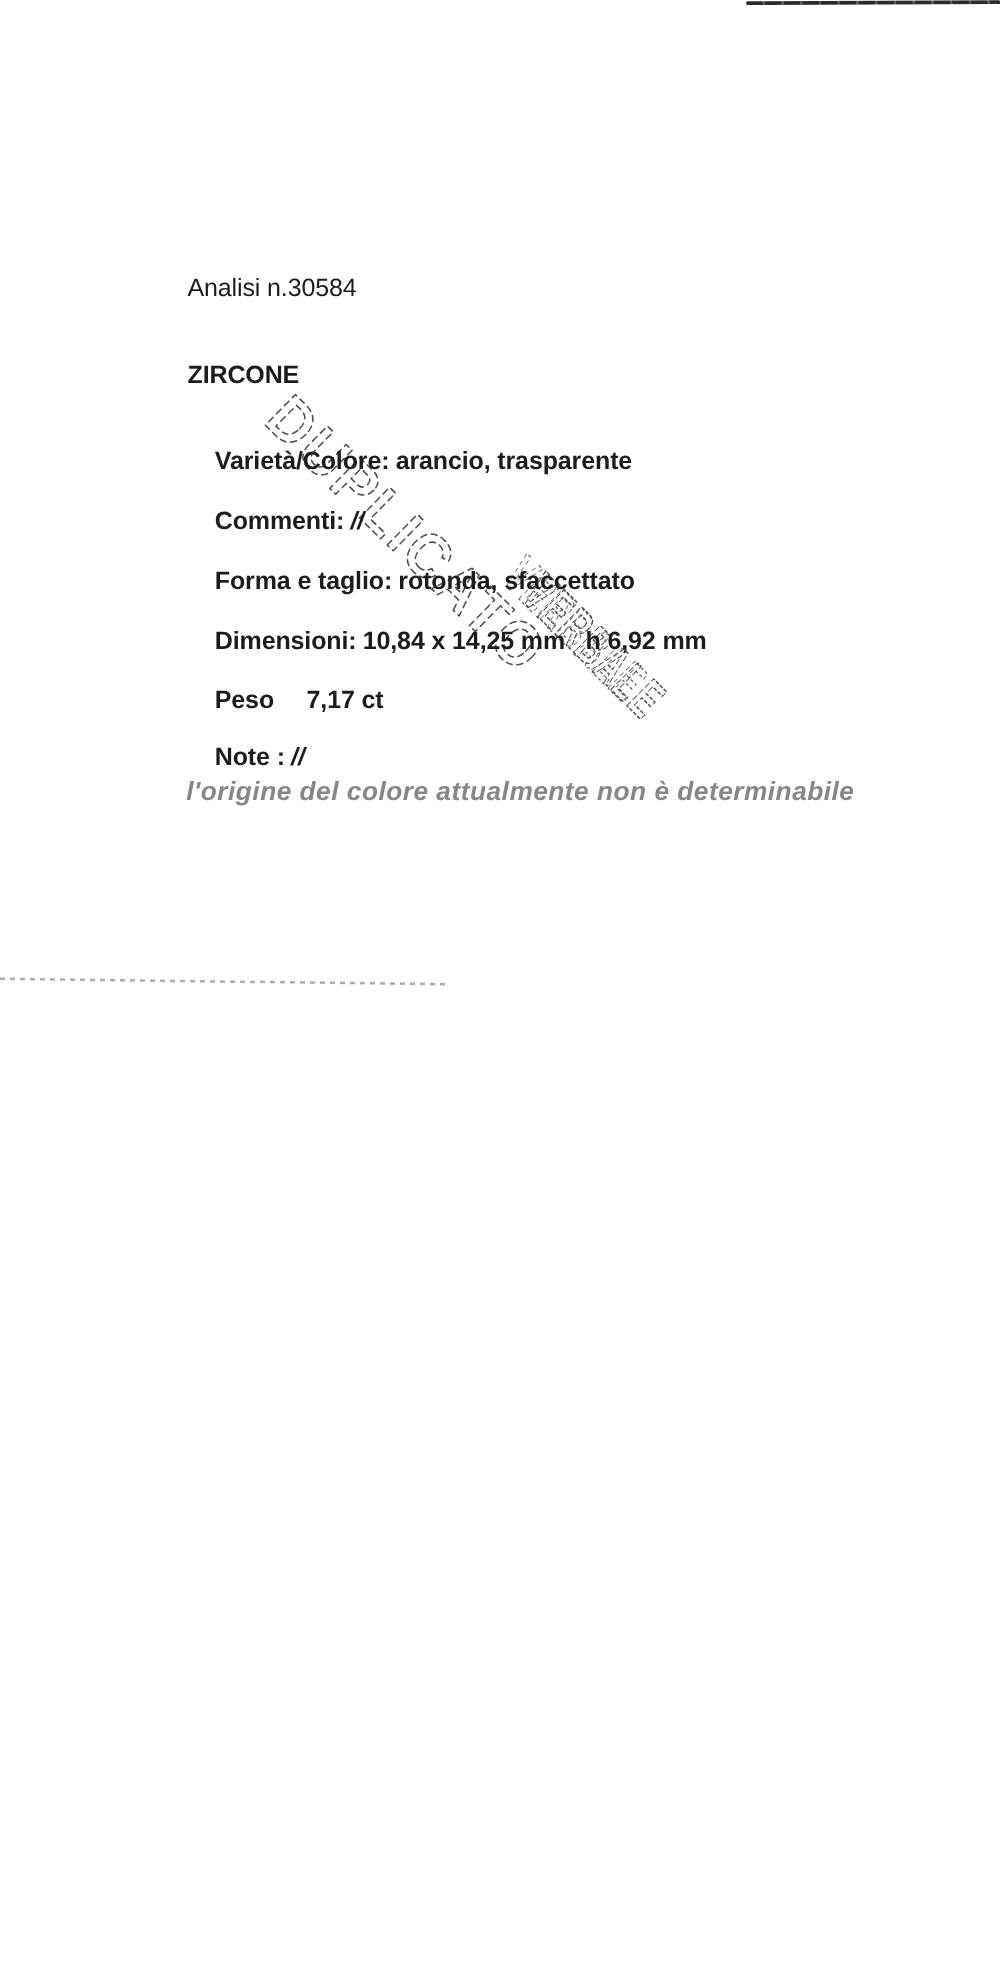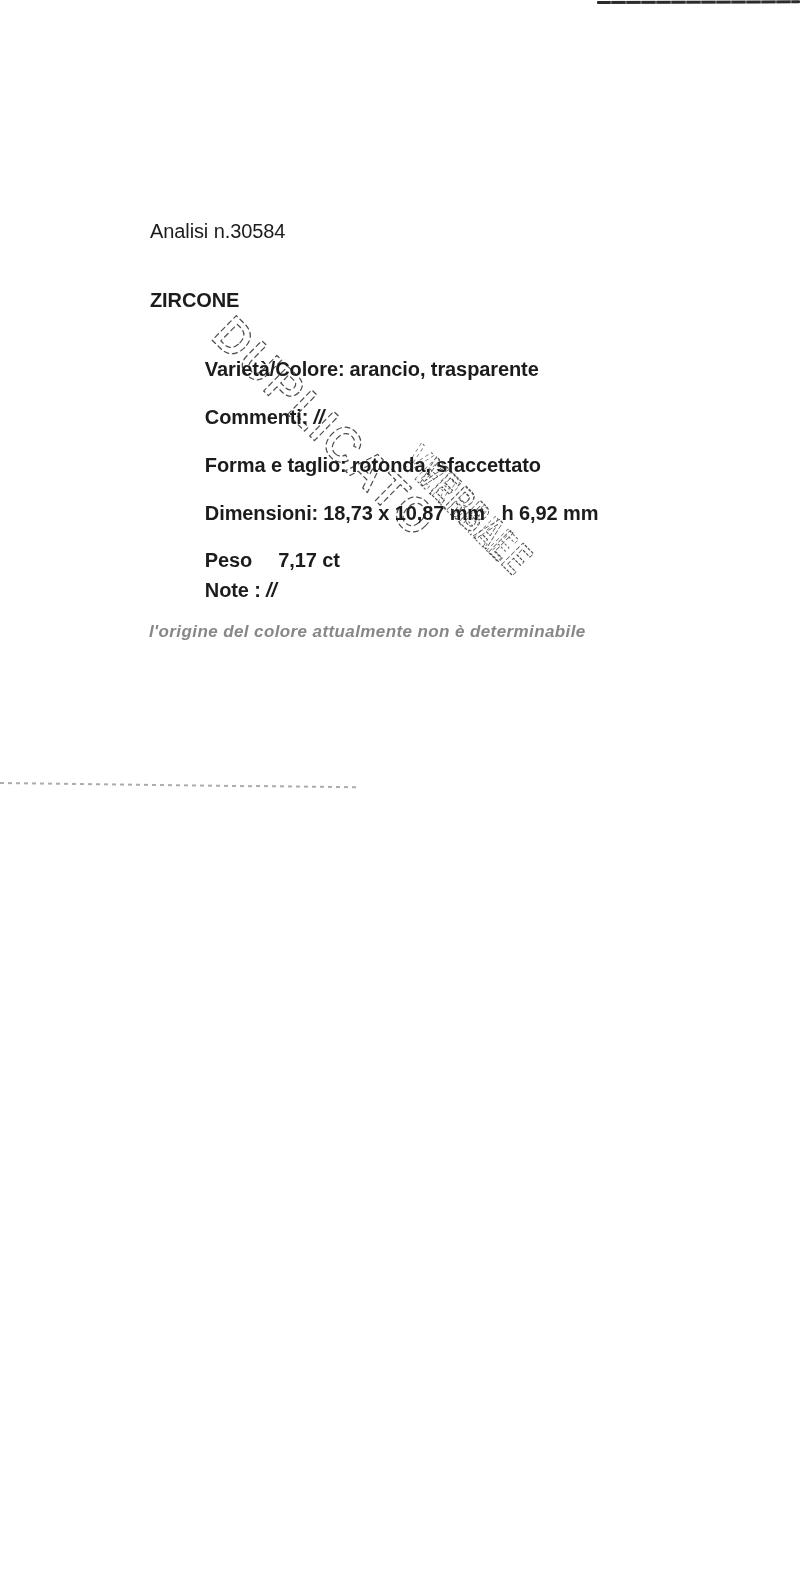--- a/index.html
+++ b/index.html
@@ -19,29 +19,29 @@
   .text-line {
     position: absolute;
     left: 150px;
     font-size: 20px;
     line-height: 20px;
     white-space: pre;
     letter-spacing: -0.1px;
   }
   .regular { font-weight: 400; }
   .bold    { font-weight: 700; }
-  .field-label { font-weight: 700; margin-right: 5px; margin-left: 33px; }
+  .field-label { font-weight: 700; margin-right: 5px; }
   .field-value { font-weight: 700; white-space: pre; }
   .italic-value { font-style: italic; }
   .gap-wide .field-value { margin-left: 21px; }
   .footnote {
     position: absolute;
     left: 149px;
     top: 622px;
-    font-size: 17px;
+    font-size: 21px;
     font-style: italic;
     font-weight: 600;
     color: #878787;
     letter-spacing: 0.4px;
     white-space: pre;
     text-align: right;
   }
   
   .scan-line-top {
     position: absolute;
@@ -100,28 +100,28 @@
 
   <div class="text-line" style="top:435px">
     <span class="field-label">Forma e taglio:</span><span class="field-value">rotonda, sfaccettato</span>
   </div>
 
   <div class="text-line" style="top:387px">
     <span class="field-label">Commenti:</span><span class="field-value italic-value">//</span>
   </div>
 
   <div class="text-line" style="top:483px">
-    <span class="field-label">Dimensioni:</span><span class="field-value">18,73 x 10,87 mm   h 6,92 mm</span>
+    <span class="field-label">Dimensioni:</span><span class="field-value">10,84 x 14,25 mm   h 6,92 mm</span>
   </div>
 
   <div class="text-line gap-wide" style="top:530px">
     <span class="field-label">Peso</span><span class="field-value">7,17 ct</span>
   </div>
 
-  <div class="text-line" style="top:560px">
+  <div class="text-line" style="top:576px">
     <span class="field-label">Note :</span><span class="field-value italic-value">//</span>
   </div>
 
   <div class="footnote">l'origine del colore attualmente non è determinabile</div>
 
   <div class="fold-line"></div>
 
 </div>
 
 </body></html>

